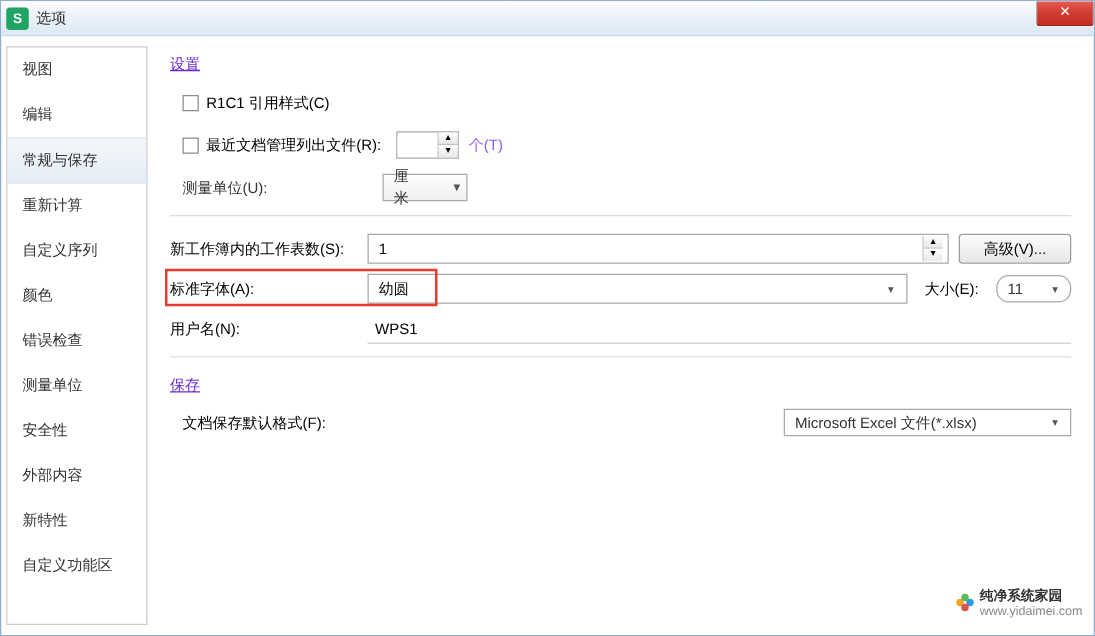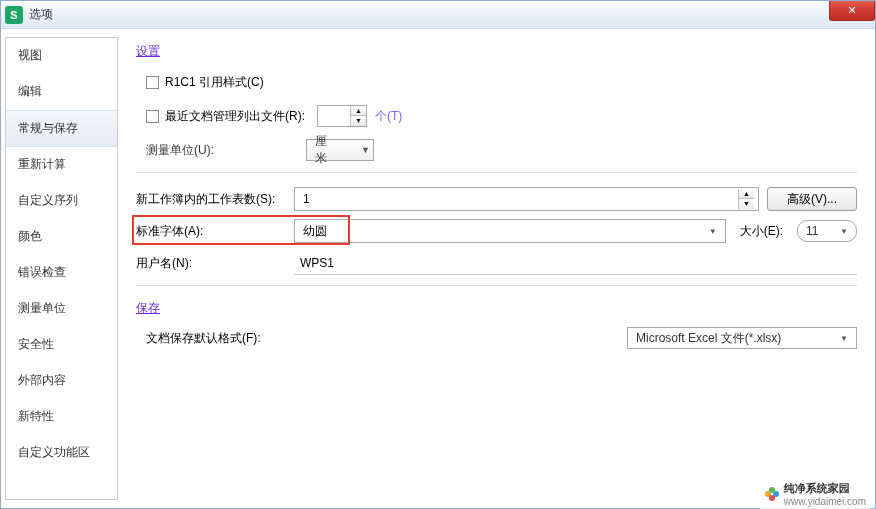--- a/index.html
+++ b/index.html
@@ -211,21 +211,21 @@
       flex: 1;
     }
     .highlight-box {
       border: 2px solid #e83a2e;
       position: absolute;
     }
     .size-label { margin: 0 6px; white-space: nowrap; }
     .watermark {
       position: absolute;
       right: 6px;
-      bottom: 0;
+      bottom: 12px;
       font-size: 11px;
       color: #333;
       display: flex;
       align-items: center;
       gap: 4px;
       background: rgba(255,255,255,0.8);
       padding: 2px 4px;
     }
     .watermark .wm-icon {
       width: 16px; height: 16px;

